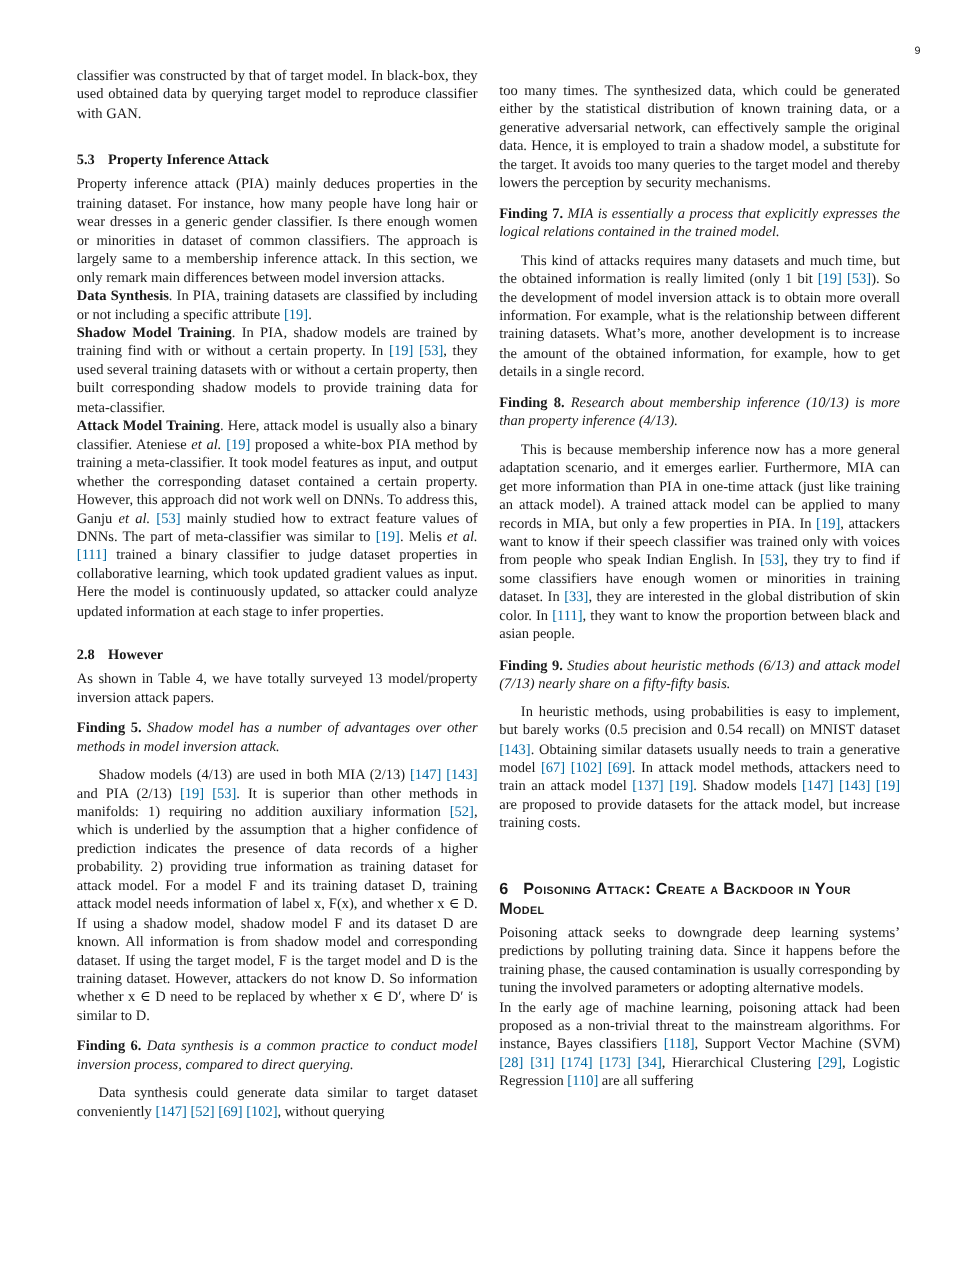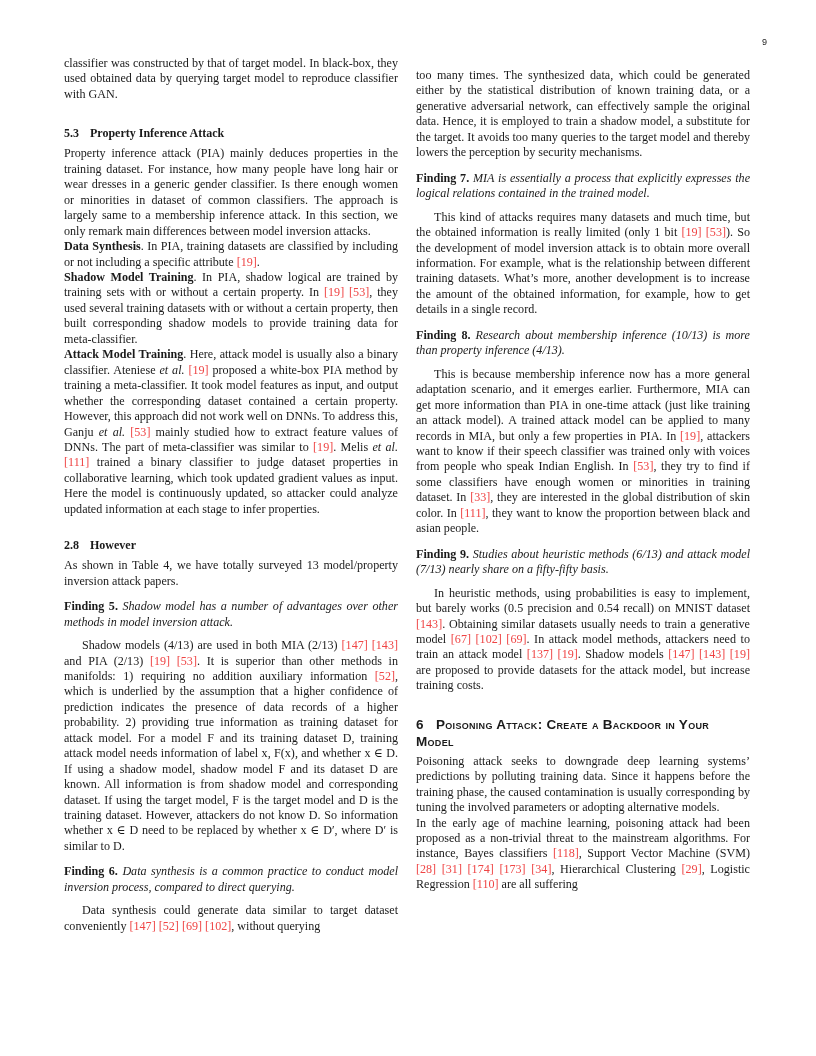--- a/index.html
+++ b/index.html
@@ -14,37 +14,37 @@
   .indent { text-indent: 18px; }
   .h2 { font-family: Liberation Serif, serif; font-weight: bold; font-size: 12px;
         margin: 21px 0 5px 0; line-height: 15px; }
   .h2 .num { display: inline-block; width: 26px; }
   .h1 { font-family: "Liberation Sans", "DejaVu Sans", sans-serif; font-weight: bold; font-size: 13.5px;
         margin: 19px 0 4px 0; line-height: 17px; font-variant: small-caps; letter-spacing: 0.3px; }
   .h1 .num { display: inline-block; width: 20px; }
   .finding { margin: 10px 0 8px 0; }
   .finding b { font-weight: bold; }
   .finding i { font-style: italic; }
-  .cite { color: #ef4444; }
+  .cite { color: #0369a1; }
   b { font-weight: bold; }
 </style>
 </head>
 <body>
 
 <div class="page-num">9</div>
 
 <div class="col left">
   <p>classifier was constructed by that of target model. In black-box, they used obtained data by querying target model to reproduce classifier with GAN.</p>
 
   <div class="h2" style="margin-top:24px;">
     <span class="num">5.3</span><span>Property Inference Attack</span>
   </div>
   <p>Property inference attack (PIA) mainly deduces properties in the training dataset. For instance, how many people have long hair or wear dresses in a generic gender classifier. Is there enough women or minorities in dataset of common classifiers. The approach is largely same to a membership inference attack. In this section, we only remark main differences between model inversion attacks.</p>
   <p><b>Data Synthesis</b><span>. In PIA, training datasets are classified by including or not including a specific attribute </span><a class="cite">[19]</a>.</p>
-  <p><b>Shadow Model Training</b><span>. In PIA, shadow logical are trained by training sets with or without a certain property. In </span><a class="cite">[19]</a> <a class="cite">[53]</a><span>, they used several training datasets with or without a certain property, then built corresponding shadow models to provide training data for meta-classifier.</span></p>
+  <p><b>Shadow Model Training</b><span>. In PIA, shadow models are trained by training find with or without a certain property. In </span><a class="cite">[19]</a> <a class="cite">[53]</a><span>, they used several training datasets with or without a certain property, then built corresponding shadow models to provide training data for meta-classifier.</span></p>
   <p><b>Attack Model Training</b><span>. Here, attack model is usually also a binary classifier. Ateniese </span><i>et al.</i> <a class="cite">[19]</a><span> proposed a white-box PIA method by training a meta-classifier. It took model features as input, and output whether the corresponding dataset contained a certain property. However, this approach did not work well on DNNs. To address this, Ganju </span><i>et al.</i> <a class="cite">[53]</a><span> mainly studied how to extract feature values of DNNs. The part of meta-classifier was similar to </span><a class="cite">[19]</a><span>. Melis </span><i>et al.</i> <a class="cite">[111]</a><span> trained a binary classifier to judge dataset properties in collaborative learning, which took updated gradient values as input. Here the model is continuously updated, so attacker could analyze updated information at each stage to infer properties.</span></p>
 
   <div class="h2">
     <span class="num">2.8</span><span>However</span>
   </div>
   <p>As shown in Table 4, we have totally surveyed 13 model/property inversion attack papers.</p>
   <p class="finding"><b>Finding 5.</b> <i>Shadow model has a number of advantages over other methods in model inversion attack.</i></p>
   <p class="indent"><span>Shadow models (4/13) are used in both MIA (2/13) </span><a class="cite">[147]</a> <a class="cite">[143]</a><span> and PIA (2/13) </span><a class="cite">[19]</a> <a class="cite">[53]</a><span>. It is superior than other methods in manifolds: 1) requiring no addition auxiliary information </span><a class="cite">[52]</a><span>, which is underlied by the assumption that a higher confidence of prediction indicates the presence of data records of a higher probability. 2) providing true information as training dataset for attack model. For a model F and its training dataset D, training attack model needs information of label x, F(x), and whether x ∈ D. If using a shadow model, shadow model F and its dataset D are known. All information is from shadow model and corresponding dataset. If using the target model, F is the target model and D is the training dataset. However, attackers do not know D. So information whether x ∈ D need to be replaced by whether x ∈ D′, where D′ is similar to D.</span></p>
   <p class="finding"><b>Finding 6.</b> <i>Data synthesis is a common practice to conduct model inversion process, compared to direct querying.</i></p>
   <p class="indent"><span>Data synthesis could generate data similar to target dataset conveniently </span><a class="cite">[147]</a> <a class="cite">[52]</a> <a class="cite">[69]</a> <a class="cite">[102]</a><span>, without querying</span></p>
@@ -52,19 +52,19 @@
 
 <div class="col right">
   <p>too many times. The synthesized data, which could be generated either by the statistical distribution of known training data, or a generative adversarial network, can effectively sample the original data. Hence, it is employed to train a shadow model, a substitute for the target. It avoids too many queries to the target model and thereby lowers the perception by security mechanisms.</p>
   <p class="finding"><b>Finding 7.</b> <i>MIA is essentially a process that explicitly expresses the logical relations contained in the trained model.</i></p>
   <p class="indent"><span>This kind of attacks requires many datasets and much time, but the obtained information is really limited (only 1 bit </span><a class="cite">[19]</a> <a class="cite">[53]</a><span>). So the development of model inversion attack is to obtain more overall information. For example, what is the relationship between different training datasets. What’s more, another development is to increase the amount of the obtained information, for example, how to get details in a single record.</span></p>
   <p class="finding"><b>Finding 8.</b> <i>Research about membership inference (10/13) is more than property inference (4/13).</i></p>
   <p class="indent"><span>This is because membership inference now has a more general adaptation scenario, and it emerges earlier. Furthermore, MIA can get more information than PIA in one-time attack (just like training an attack model). A trained attack model can be applied to many records in MIA, but only a few properties in PIA. In </span><a class="cite">[19]</a><span>, attackers want to know if their speech classifier was trained only with voices from people who speak Indian English. In </span><a class="cite">[53]</a><span>, they try to find if some classifiers have enough women or minorities in training dataset. In </span><a class="cite">[33]</a><span>, they are interested in the global distribution of skin color. In </span><a class="cite">[111]</a><span>, they want to know the proportion between black and asian people.</span></p>
   <p class="finding"><b>Finding 9.</b> <i>Studies about heuristic methods (6/13) and attack model (7/13) nearly share on a fifty-fifty basis.</i></p>
   <p class="indent"><span>In heuristic methods, using probabilities is easy to implement, but barely works (0.5 precision and 0.54 recall) on MNIST dataset </span><a class="cite">[143]</a><span>. Obtaining similar datasets usually needs to train a generative model </span><a class="cite">[67]</a> <a class="cite">[102]</a> <a class="cite">[69]</a><span>. In attack model methods, attackers need to train an attack model </span><a class="cite">[137]</a> <a class="cite">[19]</a><span>. Shadow models </span><a class="cite">[147]</a> <a class="cite">[143]</a> <a class="cite">[19]</a><span> are proposed to provide datasets for the attack model, but increase training costs.</span></p>
 
-  <div class="h1" style="margin-top:22px;">
+  <div class="h1" style="margin-top:38px;">
     <span class="num">6</span><span>Poisoning Attack: Create a Backdoor in Your Model</span>
   </div>
   <p>Poisoning attack seeks to downgrade deep learning systems’ predictions by polluting training data. Since it happens before the training phase, the caused contamination is usually corresponding by tuning the involved parameters or adopting alternative models.</p>
 
   <p><span>In the early age of machine learning, poisoning attack had been proposed as a non-trivial threat to the mainstream algorithms. For instance, Bayes classifiers </span><a class="cite">[118]</a><span>, Support Vector Machine (SVM) </span><a class="cite">[28]</a> <a class="cite">[31]</a> <a class="cite">[174]</a> <a class="cite">[173]</a> <a class="cite">[34]</a><span>, Hierarchical Clustering </span><a class="cite">[29]</a><span>, Logistic Regression </span><a class="cite">[110]</a><span> are all suffering</span></p>
 </div>
 
 </body></html>

